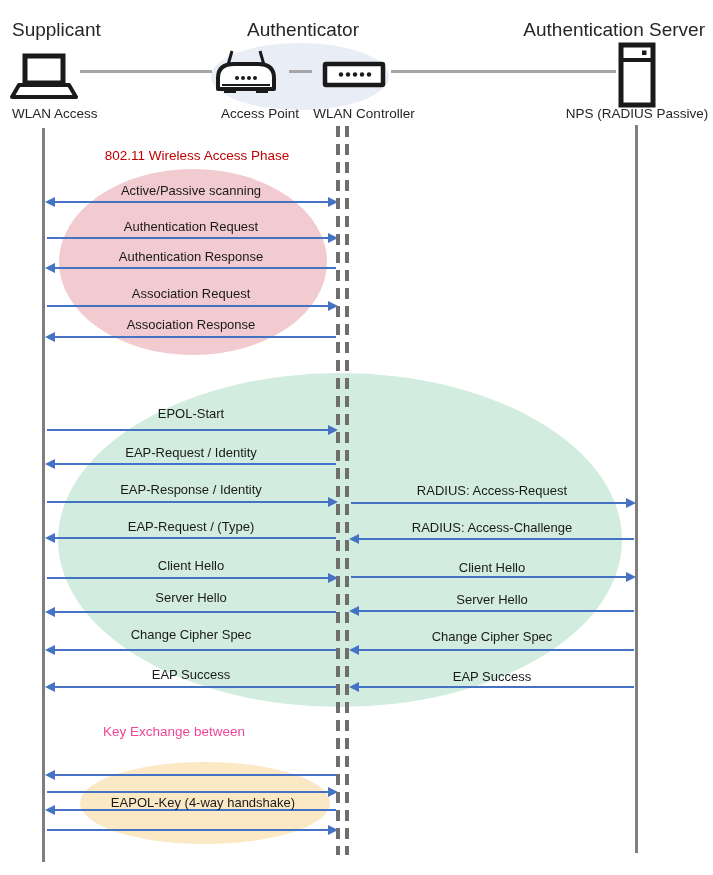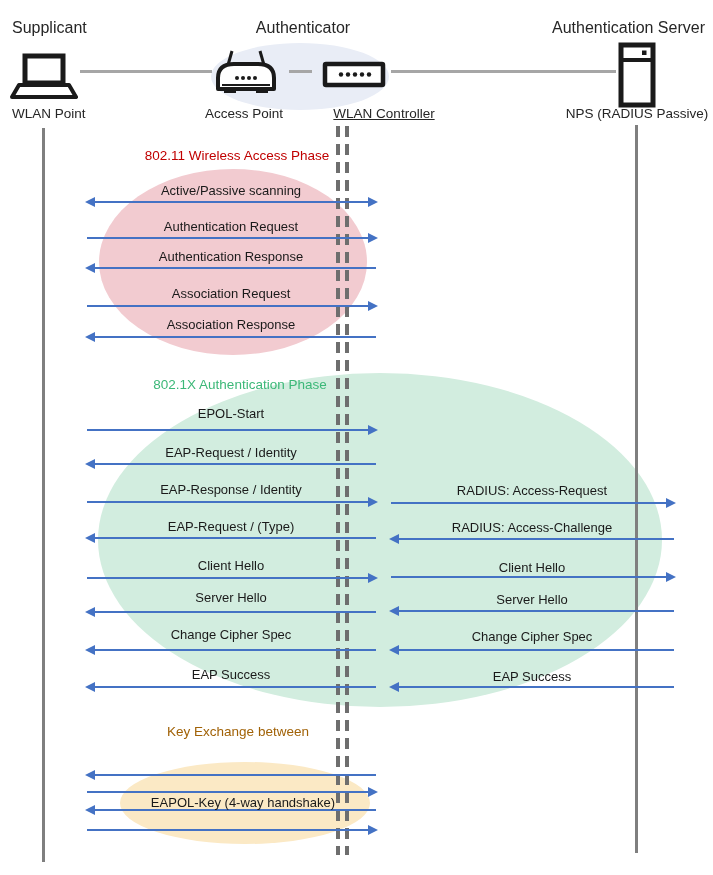--- a/index.html
+++ b/index.html
@@ -1,31 +1,31 @@
 <!DOCTYPE html>
 <html><head>
 <meta charset="utf-8">
 <style>
   html,body{margin:0;padding:0;background:#fff;}
   .stage{
     position:relative;width:713px;height:875px;background:#fff;overflow:hidden;
     font-family:"Liberation Sans", sans-serif;color:#262626;
   }
-  .layer{position:absolute;inset:0;margin-left:40px;}
+  .layer{position:absolute;inset:0;}
   
   .halo{position:absolute;left:211px;top:43px;width:178px;height:67px;border-radius:50%;}
   .icon{position:absolute;}
-  .role{position:absolute;top:19px;font-size:16px;white-space:nowrap;}
+  .role{position:absolute;top:19px;font-size:19px;white-space:nowrap;}
   .role-supplicant{left:12px;}
   .role-authenticator{left:303px;transform:translateX(-50%);}
   .role-authserver{right:8px;}
   .dev{position:absolute;top:106px;font-size:13.5px;white-space:nowrap;}
   .dev-client{left:12px;}
-  .dev-ap{left:244px;transform:translateX(-50%);}
-  .dev-wlc{left:384px;transform:translateX(-50%);text-decoration:underline;}
+  .dev-ap{left:260px;transform:translateX(-50%);}
+  .dev-wlc{left:364px;transform:translateX(-50%);}
   .dev-nps{left:637px;transform:translateX(-50%);}
   .conn{position:absolute;top:70px;height:3px;background:var(--connector);}
   .c1{left:80px;width:132px;}
   .c2{left:289px;width:23px;}
   .c3{left:391px;width:225px;}
   
   .lifeline{position:absolute;width:3px;background:var(--lifeline);}
   .ll-left{left:42px;top:128px;height:734px;}
   .ll-right{left:635px;top:125px;height:728px;}
   .dashline{
@@ -102,33 +102,30 @@
   <svg class="icon" style="left:617px;top:42px;" width="40" height="66" viewBox="0 0 40 66">
     <rect x="4" y="3" width="32" height="60" fill="#fff" stroke="#1a1a1a" stroke-width="5"></rect>
     <path d="M4 18 H36" stroke="#1a1a1a" stroke-width="4"></path>
     <rect x="25" y="8.5" width="4.5" height="4.5" fill="#1a1a1a"></rect>
   </svg>
 
   <div class="role role-supplicant">Supplicant</div>
   <div class="role role-authenticator">Authenticator</div>
   <div class="role role-authserver">Authentication Server</div>
 
-  <div class="dev dev-client">WLAN Point</div>
+  <div class="dev dev-client">WLAN Access</div>
   <div class="dev dev-ap">Access Point</div>
   <div class="dev dev-wlc">WLAN Controller</div>
   <div class="dev dev-nps">NPS (RADIUS Passive)</div>
 
   <div class="layer" id="layer-front">
       <div class="phase-title" style="left: 197px; top: 146px; color: rgb(192, 0, 0);">
         <div>802.11 Wireless Access Phase</div>
       </div>
-      <div class="phase-title" style="left: 200px; top: 375px; color: rgb(60, 184, 120);">
-        <div>802.1X Authentication Phase</div>
-      </div>
-      <div class="phase-title" style="left: 198px; top: 722px; color: #a16207;">
+      <div class="phase-title" style="left: 174px; top: 722px; color: #ec4899;">
         <div>Key Exchange between</div>
       </div>
       <div class="arrow" style="left: 45px; top: 196px; width: 293px;">
         <span class="line"></span>
         <span class="head hl"></span>
         <span class="head hr"></span>
       </div>
       <div class="msg-label" style="left: 191px; top: 183px; text-align: center;">Active/Passive scanning</div>
       <div class="arrow" style="left: 45px; top: 232px; width: 293px;">
         <span class="line"></span>

